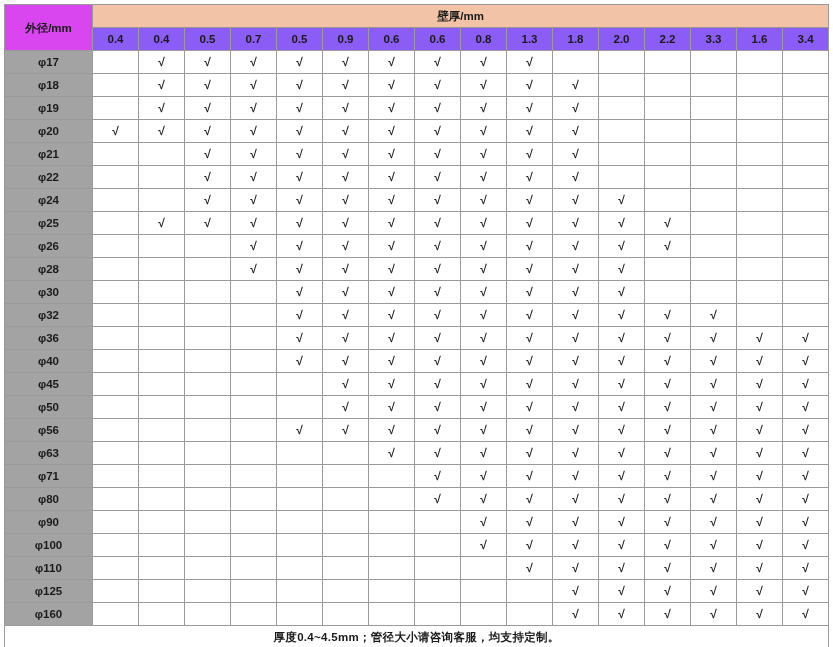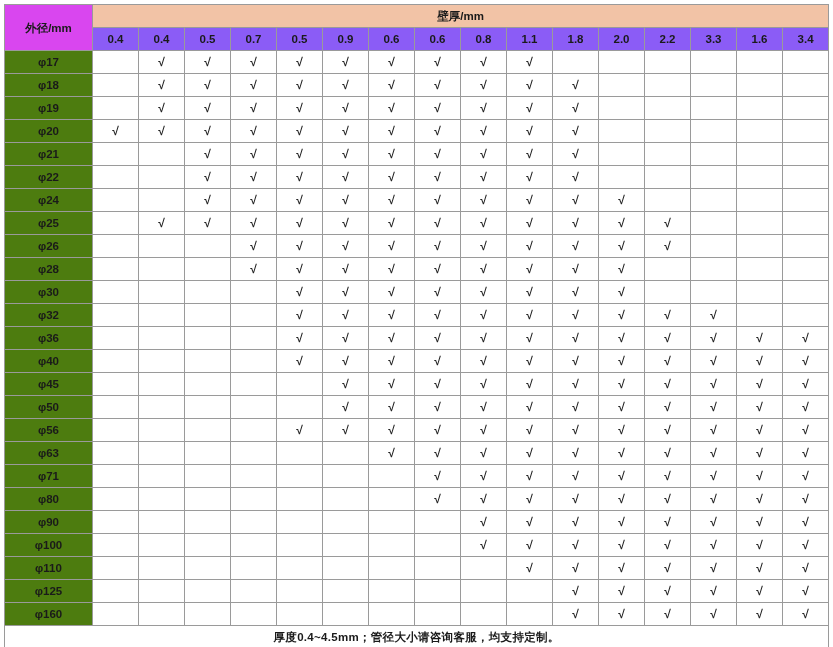--- a/index.html
+++ b/index.html
@@ -49,21 +49,21 @@
     background: #f2c3a6;
     height: 22px;
     margin-left: 19px;
   }
   .sub-head {
     background: #8b5cf6;
     height: 22px;
     font-weight: bold;
   }
   .rowlabel {
-    background: #4d7c0f;
+    background: #a3a3a3;
     font-weight: bold;
   }
   .cell {
     background: #ffffff;
     font-weight: normal;
     font-size: 12px;
     color: #333333;
   }
   .check {
     font-size: 12px;
@@ -96,21 +96,21 @@
       <tr id="thickness-header-row">
           <th class="sub-head">0.4</th>
           <th class="sub-head">0.4</th>
           <th class="sub-head">0.5</th>
           <th class="sub-head">0.7</th>
           <th class="sub-head">0.5</th>
           <th class="sub-head">0.9</th>
           <th class="sub-head">0.6</th>
           <th class="sub-head">0.6</th>
           <th class="sub-head">0.8</th>
-          <th class="sub-head">1.1</th>
+          <th class="sub-head">1.3</th>
           <th class="sub-head">1.8</th>
           <th class="sub-head">2.0</th>
           <th class="sub-head">2.2</th>
           <th class="sub-head">3.3</th>
           <th class="sub-head">1.6</th>
           <th class="sub-head">3.4</th>
         </tr>
     </thead>
     <tbody id="table-body">
         <tr>

